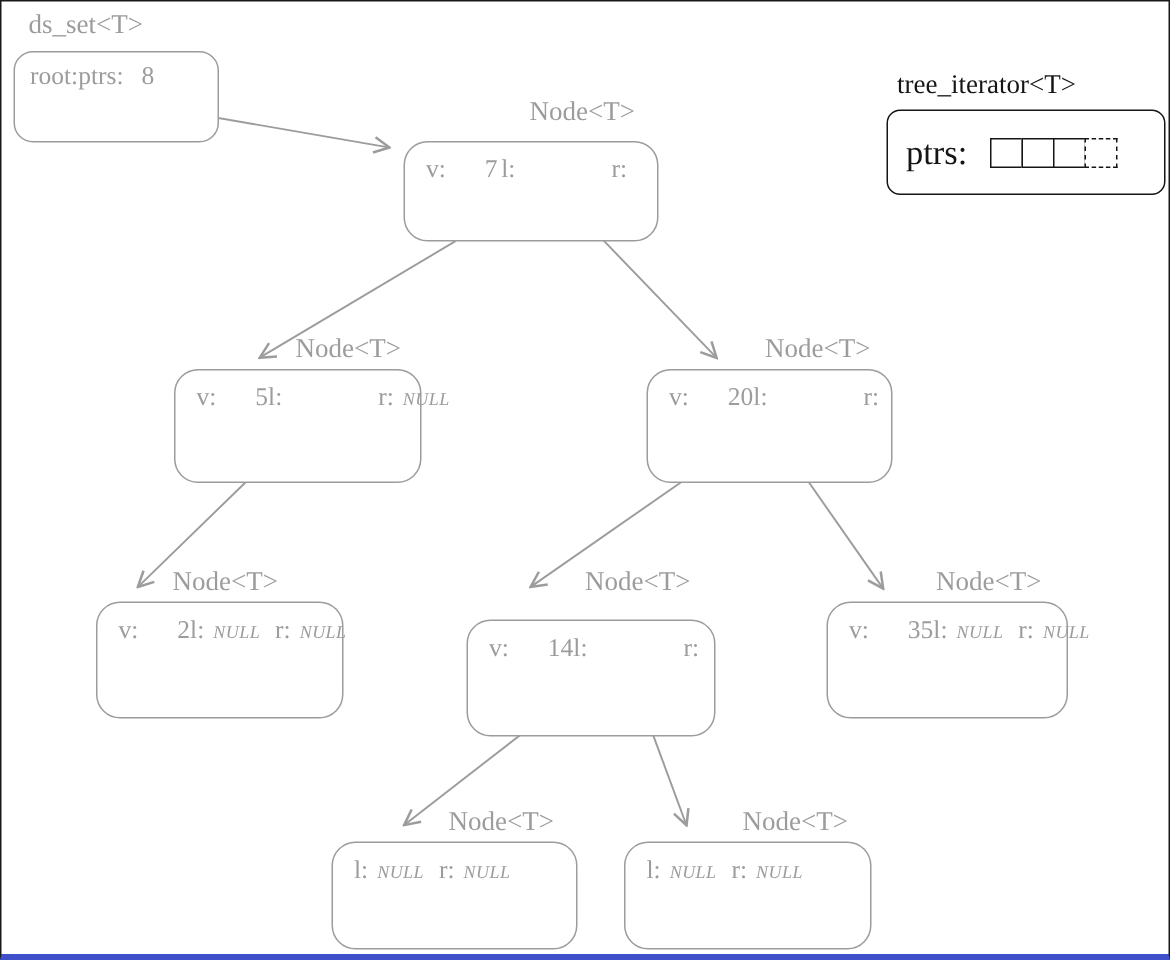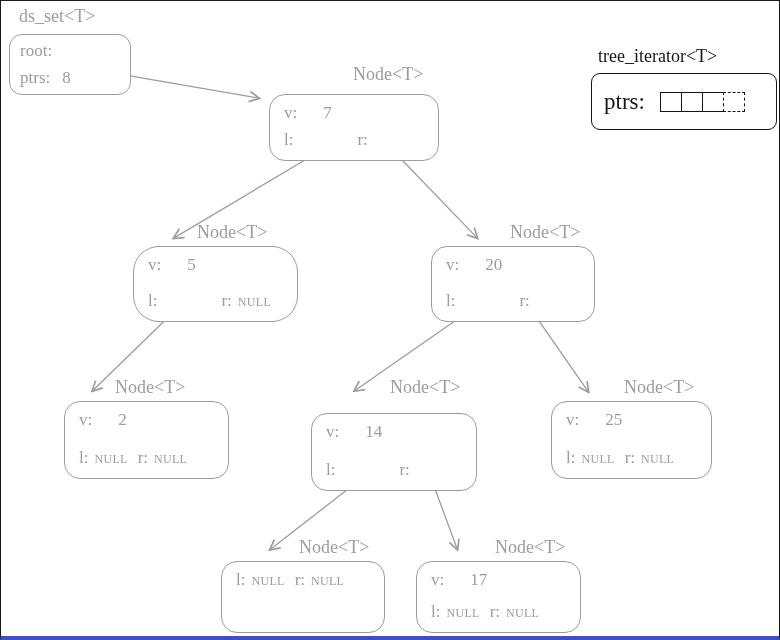--- a/index.html
+++ b/index.html
@@ -18,24 +18,24 @@
     font-family:"Liberation Serif","DejaVu Serif",serif;
     overflow:hidden;
   }
   svg.edges{position:absolute;left:0;top:0;width:100%;height:100%;pointer-events:none;}
 
   .free-label{position:absolute;color:var(--gray);font-size:18px;white-space:nowrap;}
   .black-label{position:absolute;color:var(--black);font-size:18px;white-space:nowrap;}
 
   
   .set-box{
-    position:absolute;left:8px;top:33px;width:122px;height:61px;
+    position:absolute;left:8px;top:33px;width:137px;height:61px;
     box-sizing:border-box;border:1.4px solid var(--gray);border-radius:13px;
     color:var(--gray);font-size:17px;
-    padding:6px 10px;display:flex;flex-direction:column;justify-content:space-between;
+    padding:6px 10px;display:flex;flex-direction:row;justify-content:flex-start;
     background:#fff;
   }
   .set-box .size-val{margin-left:12px;}
 
   
   .iter-box{
     position:absolute;left:590px;top:72px;width:186px;height:57px;
     box-sizing:border-box;border:1.5px solid var(--black);border-radius:9px;
     color:var(--black);font-size:23px;
     display:flex;align-items:center;padding:0 12px;background:#fff;
@@ -43,30 +43,30 @@
   .ptr-cells{display:flex;margin-left:16px;}
   .ptr-cell{width:22px;height:20px;border:1px solid var(--black);margin-left:-1px;background:#fff;box-sizing:border-box;}
   .ptr-cell.dashed{border:1px dashed var(--black);}
 
   
   .node{
     position:absolute;box-sizing:border-box;
     border:1.4px solid var(--gray);border-radius:16px;background:#fff;
     color:var(--gray);font-size:17px;
     padding:8px 14px 10px 14px;
-    display:flex;flex-direction:column;justify-content:space-between;
+    display:flex;flex-direction:row;justify-content:space-between;
   }
   .node .vrow .value{margin-left:26px;}
   .node .prow{display:flex;align-items:baseline;}
-  .node .prow .pnull{font-size:12px;margin-left:6px;letter-spacing:.3px;}
+  .node .prow .pnull{font-size:12px;margin-left:6px;letter-spacing:.3px;font-style:italic;}
   .node .prow .rgroup{margin-left:58px;display:inline-flex;align-items:baseline;}
   .node.leaf .prow .rgroup{margin-left:10px;}
 
   #node-7 {left:268px;top:93px; width:170px;height:67px;}
-  #node-5 {left:132px;top:245px;width:165px;height:76px;border-radius:26px;}
+  #node-5 {left:115px;top:245px;width:165px;height:76px;}
   #node-20{left:430px;top:245px;width:164px;height:76px;}
   #node-2 {left:35px; top:400px;width:165px;height:78px;margin-left:28px;}
   #node-14{left:310px;top:400px;width:166px;height:78px;margin-top:12px;}
   #node-25{left:550px;top:400px;width:161px;height:78px;}
   #node-10{left:220px;top:560px;width:164px;height:72px;}
   #node-17{left:415px;top:560px;width:165px;height:72px;}
 
   #title-7 {left:352px;top:63px;}
   #title-5 {left:196px;top:221px;}
   #title-20{left:509px;top:221px;}
@@ -187,21 +187,21 @@
       <span class="lgroup"><span>l:</span><span class="pnull"></span></span>
       <span class="rgroup">
           <span>r:</span>
           <span class="pnull"></span>
         </span>
     </div>
   </div>
 
   <div class="node leaf" id="node-25">
     <div class="vrow">
-      <span>v:</span><span class="value">25</span>
+      <span>v:</span><span class="value">35</span>
     </div>
     <div class="prow">
       <span class="lgroup"><span>l:</span><span class="pnull">NULL</span></span>
       <span class="rgroup">
           <span>r:</span>
           <span class="pnull">NULL</span>
         </span>
     </div>
   </div>
 
@@ -209,23 +209,20 @@
     <div class="prow">
       <span class="lgroup"><span>l:</span><span class="pnull">NULL</span></span>
       <span class="rgroup">
           <span>r:</span>
           <span class="pnull">NULL</span>
         </span>
     </div>
   </div>
 
   <div class="node leaf" id="node-17">
-    <div class="vrow">
-      <span>v:</span><span class="value">17</span>
-    </div>
     <div class="prow">
       <span class="lgroup"><span>l:</span><span class="pnull">NULL</span></span>
       <span class="rgroup">
           <span>r:</span>
           <span class="pnull">NULL</span>
         </span>
     </div>
   </div>
 
 </div>

